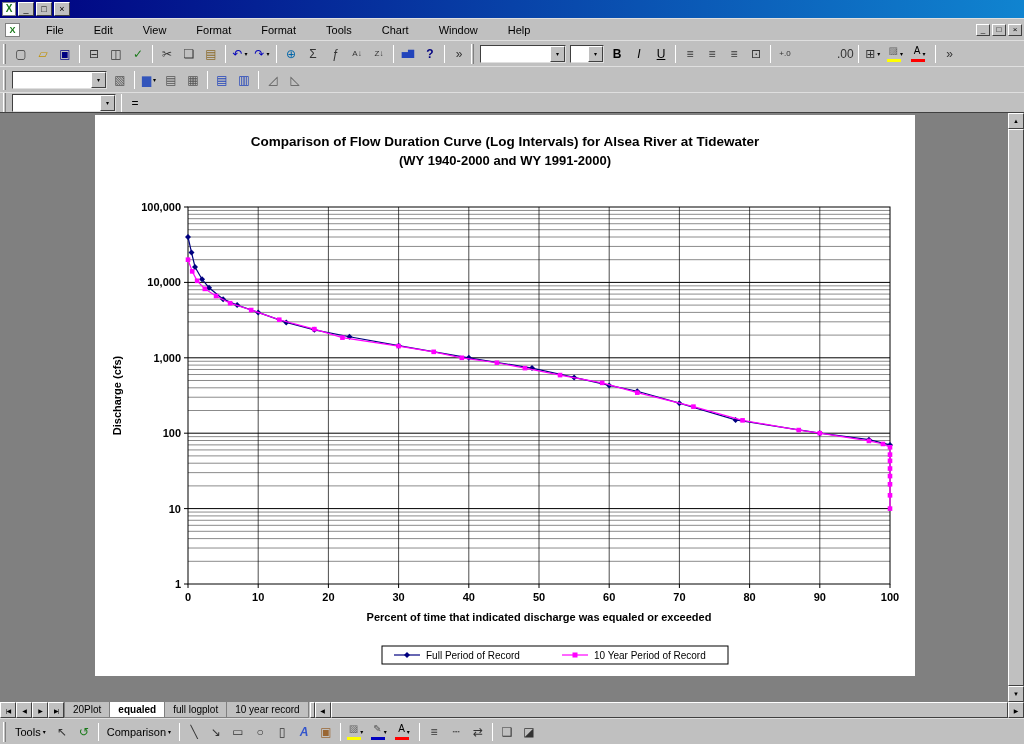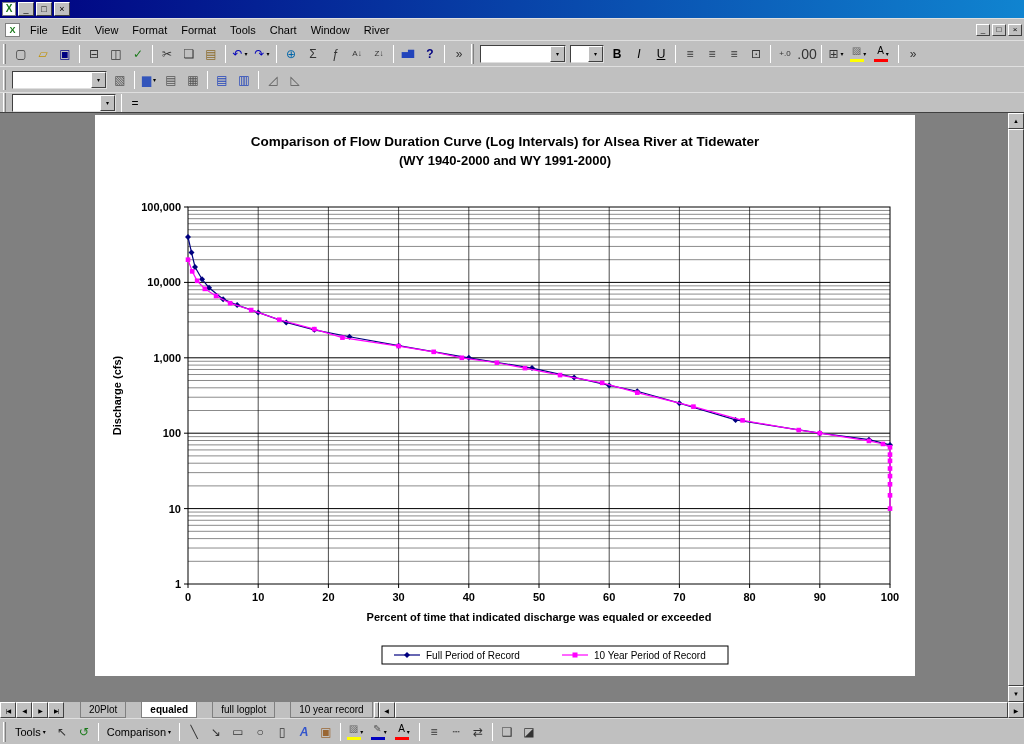--- a/index.html
+++ b/index.html
@@ -17,21 +17,21 @@
   .title-text { margin-left:4px; flex:1; font-weight:bold; font-size:11px; white-space:nowrap; }
   .wbtn { width:16px; height:14px; background:#c0c0c0; border:1px solid; border-color:#fff #404040 #404040 #fff;
     font-size:9px; line-height:11px; text-align:center; margin-left:2px; color:#000; display:inline-block; }
   .wbtn.sm { width:14px; height:12px; font-size:8px; line-height:10px; }
 
   
   .menubar { height:22px; flex:0 0 22px; display:flex; align-items:center; padding:0 2px;
     border-top:1px solid #dfdfdf; }
   .doc-icon { width:15px; height:14px; background:#fff; border:1px solid #808080; color:#1a7a1a;
     font-size:9px; font-weight:bold; text-align:center; line-height:12px; margin:0 3px; }
-  .menu-item { padding:3px 7px; }
+  .menu-item { padding:3px 7px;margin-left:16px; }
   .menubar .right { margin-left:auto; display:flex; }
 
   
   .toolbar { height:26px; flex:0 0 26px; display:flex; align-items:center; padding:0 2px;
     border-top:1px solid #dfdfdf; }
   .tb-grip { width:3px; height:20px; border-left:1px solid #fff; border-right:1px solid #808080; margin:0 4px 0 1px; }
   .tb-sep { width:1px; height:18px; background:#808080; border-right:1px solid #fff; margin:0 3px; }
   .tb-btn { min-width:22px; height:20px; display:inline-flex; align-items:center; justify-content:center;
     position:relative; padding:0 1px; }
   .tb-btn .glyph { font-size:12px; line-height:1; }
@@ -62,21 +62,21 @@
     border-color:#fff #404040 #404040 #fff; display:inline-flex; align-items:center; justify-content:center; font-size:6px; }
   .vtrack { flex:1; display:flex; flex-direction:column; }
   .vthumb { flex:1; background:#c0c0c0; border:1px solid; border-color:#fff #404040 #404040 #fff; }
 
   
   .tabrow { height:16px; flex:0 0 16px; display:flex; align-items:stretch; background:#c0c0c0; }
   .tab-nav { width:16px; height:16px; background:#c0c0c0; border:1px solid; border-color:#fff #404040 #404040 #fff;
     font-size:6px; display:inline-flex; align-items:center; justify-content:center; letter-spacing:-1px; }
   .tabs { display:flex; }
   .tab { padding:0 8px; display:flex; align-items:center; font-size:10px; background:#c0c0c0;
-    border:1px solid #808080; border-top:none; margin-right:-1px;margin-left:16px; }
+    border:1px solid #808080; border-top:none; margin-right:-1px; }
   .tab.active { background:#fff; font-weight:bold; position:relative; z-index:2; }
   .tab-split { width:5px; background:#c0c0c0; border:1px solid; border-color:#fff #404040 #404040 #fff; margin-left:2px; }
   .hscroll { flex:1; display:flex; }
   .htrack { flex:1; display:flex; }
   .hthumb { flex:1; background:#c0c0c0; border:1px solid; border-color:#fff #404040 #404040 #fff; }
 
   
   .statusbar { height:24px; flex:0 0 24px; display:flex; align-items:center; gap:2px; padding:2px 1px 2px 2px;
     border-top:1px solid #dfdfdf; }
   .panel { height:18px; border:1px solid; border-color:#808080 #fff #fff #808080; display:flex;
@@ -104,21 +104,21 @@
     <span class="doc-icon">X</span>
     <div id="menus" style="display:flex">
         <span class="menu-item">File</span>
         <span class="menu-item">Edit</span>
         <span class="menu-item">View</span>
         <span class="menu-item">Format</span>
         <span class="menu-item">Format</span>
         <span class="menu-item">Tools</span>
         <span class="menu-item">Chart</span>
         <span class="menu-item">Window</span>
-        <span class="menu-item">River</span>
+        <span class="menu-item">Help</span>
       </div>
     <div class="right">
       <button class="wbtn sm"><span>_</span></button>
       <button class="wbtn sm"><span>□</span></button>
       <button class="wbtn sm"><span>×</span></button>
     </div>
   </div>
 
   <div class="toolbar" id="tb-standard">
       <div class="tb-grip"></div>
@@ -220,21 +220,21 @@
         <span class="glyph" style="color: rgb(51, 51, 51);">≡</span>
       </button>
       <button class="tb-btn">
         <span class="glyph" style="color: rgb(51, 51, 51);">⊡</span>
       </button>
       <div class="tb-sep"></div>
       <button class="tb-btn">
         <span class="glyph" style="color: rgb(51, 51, 51); font-size: 8px;">+.0</span>
       </button>
       <button class="tb-btn">
-        <span class="glyph" style="color: rgb(51, 51, 51); font-size: 14px;">.00</span>
+        <span class="glyph" style="color: rgb(51, 51, 51); font-size: 12px; margin-left: 40px;">.00</span>
       </button>
       <div class="tb-sep"></div>
       <button class="tb-btn">
         <span class="glyph" style="color: rgb(51, 51, 51);">⊞</span>
         <span class="dd">▾</span>
       </button>
       <button class="tb-btn has-bar">
         <span class="glyph" style="color: rgb(102, 102, 102);">▨</span>
         <span class="bar" style="background: rgb(255, 255, 0);"></span>
         <span class="dd">▾</span>

